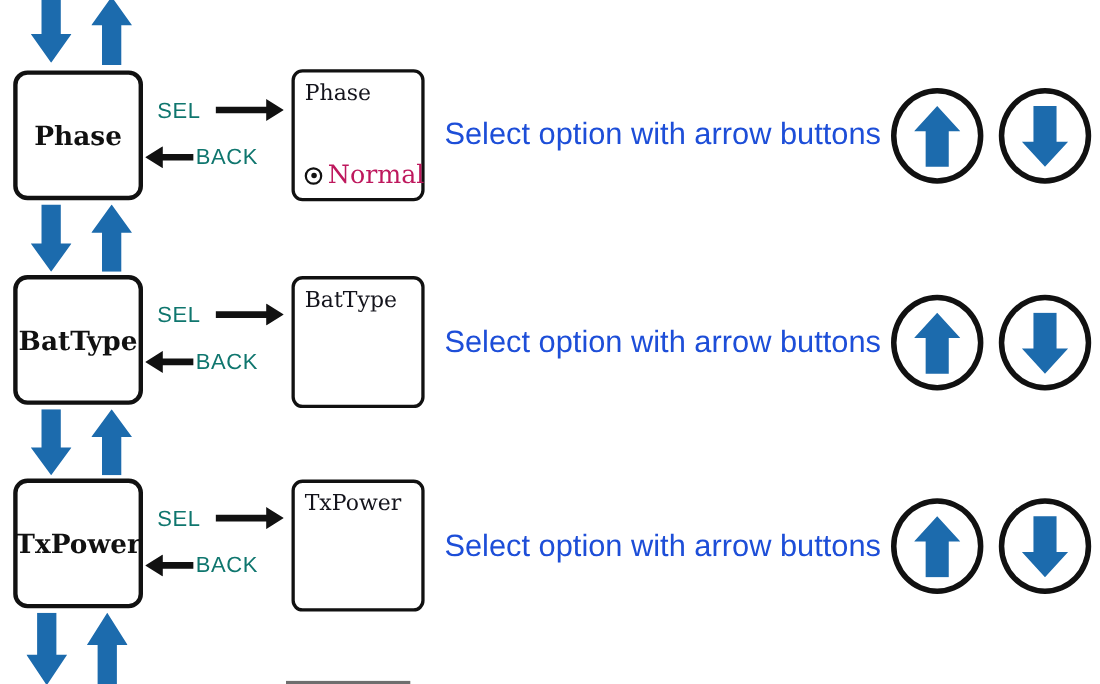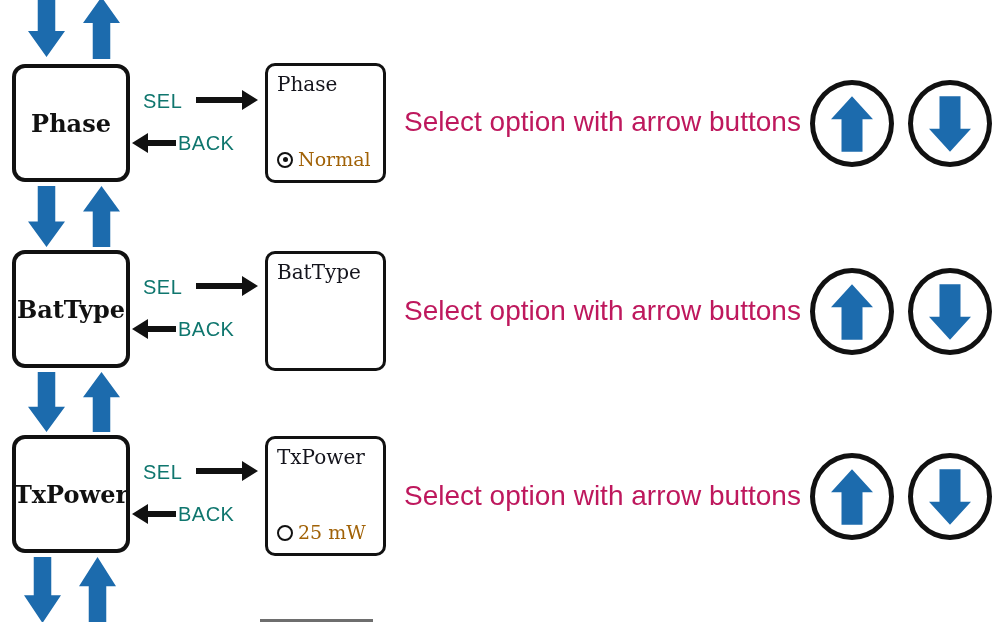--- a/index.html
+++ b/index.html
@@ -21,36 +21,36 @@
   .detail-box {
     position:absolute; left:265px; width:121px; height:120px;
     border:3px solid #111; border-radius:10px; box-sizing:border-box;
     background:#fff; display:flex; flex-direction:column; justify-content:space-between;
     padding:6px 4px 7px 9px;
   }
   .detail-title { font-family:"DejaVu Serif", serif; font-size:20px; color:#14141c; }
   .options { display:flex; flex-direction:column; gap:1px; }
   .option-row {
     display:flex; align-items:center; gap:5px;
-    font-family:"DejaVu Serif", serif; font-size:19px; line-height:27px; color:#a16207;
+    font-family:"DejaVu Serif", serif; font-size:23px; line-height:27px; color:#be185d;
     white-space:nowrap;
   }
   .radio {
     width:16px; height:16px; border:2.5px solid #111; border-radius:50%;
     box-sizing:border-box; position:relative; flex:0 0 auto; background:#fff;
   }
   .radio.selected::after {
     content:""; position:absolute; left:50%; top:50%; width:5px; height:5px;
     margin:-2.5px 0 0 -2.5px; background:#111; border-radius:50%;
   }
   
   .nav-label { position:absolute; font-size:20px; line-height:30px; color:#0f766e; letter-spacing:0.5px; }
   .harrow { position:absolute; }
   
-  .instruction { position:absolute; left:404px; font-size:28px; line-height:30px; color:#be185d; }
+  .instruction { position:absolute; left:404px; font-size:28px; line-height:30px; color:#1d4ed8; }
   
   .circle-btn {
     position:absolute; width:84px; height:87px; border:5px solid #111; border-radius:50%;
     box-sizing:border-box; background:#fff; display:flex; align-items:center; justify-content:center;
   }
   .varrow { position:absolute; }
   .blue { fill:#1c6bad; }
   .black { fill:#111; }
   .partial-edge { position:absolute; left:260px; top:619px; width:113px; height:3px; background:#6e6e6e; }
 </style>
@@ -152,24 +152,20 @@
   <svg class="harrow" style="left:196px; top:461px;" width="62" height="20" viewBox="0 0 62 20">
       <polygon class="black" points="0,7 46,7 46,0 62,10 46,20 46,13 0,13"></polygon>
     </svg>
   <svg class="harrow" style="left:132px; top:504px;" width="44" height="20" viewBox="0 0 44 20">
       <polygon class="black" points="44,7 16,7 16,0 0,10 16,20 16,13 44,13"></polygon>
     </svg>
   <span class="nav-label" style="left:178px; top:499px;">BACK</span>
   <div class="detail-box" style="top:436px;">
     <div class="detail-title">TxPower</div>
     <div class="options">
-      <div class="option-row">
-        <span class="radio"></span>
-        <span>25 mW</span>
-      </div>
     </div>
   </div>
   <span class="instruction" style="top:481px;">Select option with arrow buttons</span>
   <div class="circle-btn" style="left:810px; top:453px;">
     <svg width="42" height="56" viewBox="0 0 44 58">
         <polygon class="blue" points="22,0 44,24 33,24 33,58 11,58 11,24 0,24"></polygon>
       </svg>
   </div>
   <div class="circle-btn" style="left:908px; top:453px;">
     <svg width="42" height="56" viewBox="0 0 44 58">

